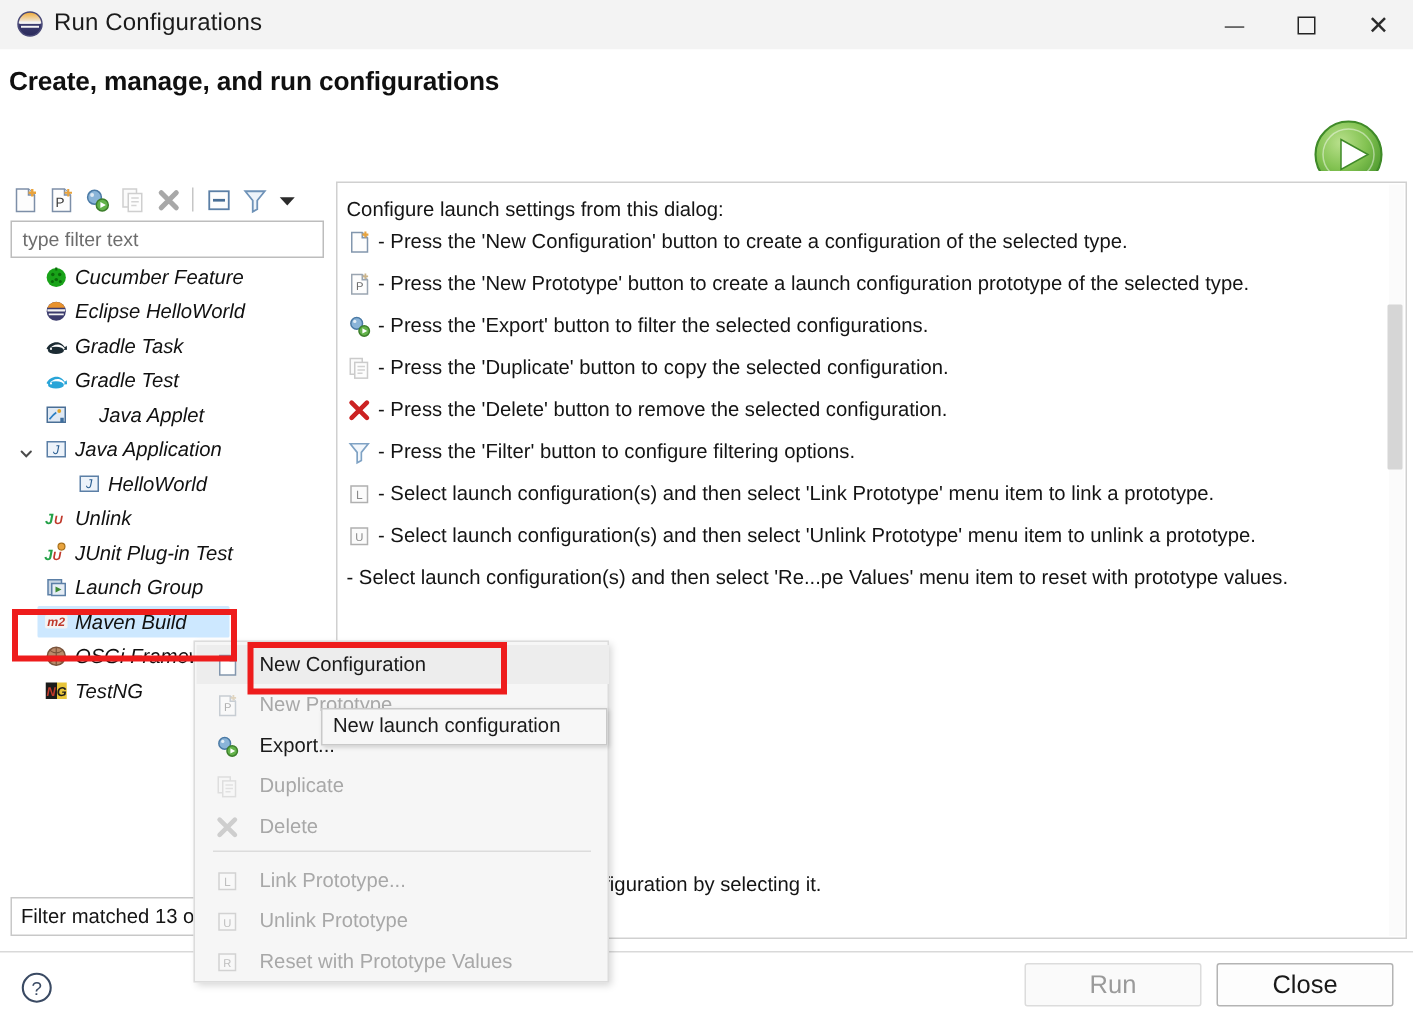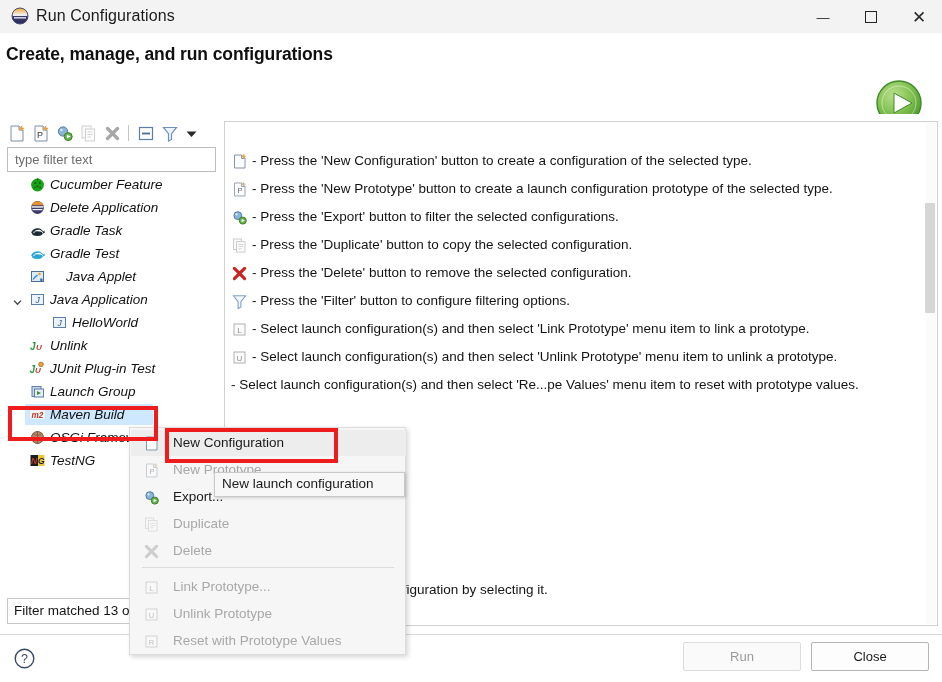--- a/index.html
+++ b/index.html
@@ -70,21 +70,21 @@
   .para{position:absolute;left:6px;font-size:13.5px;color:#141414;white-space:nowrap;}
 
   .vscroll{position:absolute;right:1px;top:1px;width:10px;height:501px;background:#fbfbfb;}
   .vthumb{position:absolute;right:1px;top:80px;width:10px;height:110px;background:#d6d6d6;border-radius:1px;}
 
   
   .footer{position:absolute;left:0;top:634px;width:942px;height:48px;background:#fff;}
   .fsep{position:absolute;left:0;top:0;width:942px;height:1px;background:#d9d9d9;}
   .helpbtn{position:absolute;left:13px;top:13px;width:23px;height:23px;}
   .btn{position:absolute;top:8px;height:29px;border:1px solid #c4c4c4;background:#fcfcfc;
-     box-sizing:border-box;border-radius:2px;font-size:13px;color:#1a1a1a;
+     box-sizing:border-box;border-radius:2px;font-size:17px;color:#1a1a1a;
      display:flex;align-items:center;justify-content:center;cursor:default;}
   .btn.run{left:683px;width:118px;color:#9a9a9a;background:#fafafa;border-color:#dcdcdc;}
   .btn.close{left:811px;width:118px;border-color:#b4b4b4;background:#fdfdfd;}
 
   
   .ctxmenu{position:absolute;left:129px;top:427px;width:277px;height:228px;
      background:#f6f6f6;border:1px solid #dcdcdc;box-shadow:2px 2px 5px rgba(0,0,0,.17);
      box-sizing:border-box;}
   .mi{position:absolute;left:1px;width:275px;height:26px;}
   .mi .mi-ic{position:absolute;left:12px;top:5px;width:17px;height:17px;}
@@ -236,21 +236,21 @@
                 </svg></span>
               <span class="tl" style="left: 43px;">Cucumber Feature</span>
             </div>
             <div class="trow">
               <span class="ti" style="left: 22px;"><svg width="17" height="17" viewBox="0 0 17 17">
                   <circle cx="8.5" cy="8.5" r="6.4" fill="#3b3b6d"></circle>
                   <path d="M2.6 7.2h11.8v1.5H2.6z" fill="#f2f2f2"></path>
                   <path d="M3.5 10h10v1.2h-10z" fill="#f2f2f2"></path>
                   <path d="M2.6 6.2a6.4 6.4 0 0 1 11.8 0z" fill="#e8922d"></path>
                 </svg></span>
-              <span class="tl" style="left: 43px;">Delete Application</span>
+              <span class="tl" style="left: 43px;">Eclipse HelloWorld</span>
             </div>
             <div class="trow">
               <span class="ti" style="left: 22px;"><svg width="17" height="17" viewBox="0 0 17 17">
                   <path d="M2 10.5c1.6-3.6 5.6-5 8.6-4 1.5.5 2.6 1.6 3.6 3l1.3-1 .2 2.6-2.3.3.8-1c-.9-1.2-1.9-2-3-2.4-2.6-.9-6.2.4-7.6 3.3z" fill="#1b2b33"></path>
                   <ellipse cx="8.3" cy="11.6" rx="5.3" ry="2.4" fill="#1b2b33"></ellipse>
                   <circle cx="5" cy="10.6" r=".7" fill="#fff"></circle>
                 </svg></span>
               <span class="tl" style="left: 43px;">Gradle Task</span>
             </div>
             <div class="trow">
@@ -337,20 +337,21 @@
           </div>
 
       <div class="statusline">
         <span>Filter matched 13 of 13 items</span>
       </div>
     </div>
     </div>
 
     <div class="rightcol">
       <div class="rc-inner">
+        <div class="intro">Configure launch settings from this dialog:</div>
         <div id="bullets">
             <div class="bullet hasicon" style="top: 28px;">
               <span class="bi"><svg width="17" height="17" viewBox="0 0 17 17">
                   <path d="M3.5 2 h7 l3.5 3.5 v9.5 h-10.5 z" fill="#fdfdfd" stroke="#8296ad" stroke-width="1"></path>
                   <path d="M10.5 2 v3.5 h3.5" fill="#e4ebf3" stroke="#8296ad" stroke-width="1"></path>
                   <path d="M12.6 1.4 v4 M10.6 3.4 h4" stroke="#e8a33d" stroke-width="1.4"></path>
                 </svg></span>
               <span class="bt">- Press the 'New Configuration' button to create a configuration of the selected type.</span>
             </div>
             <div class="bullet hasicon" style="top: 56px;">

